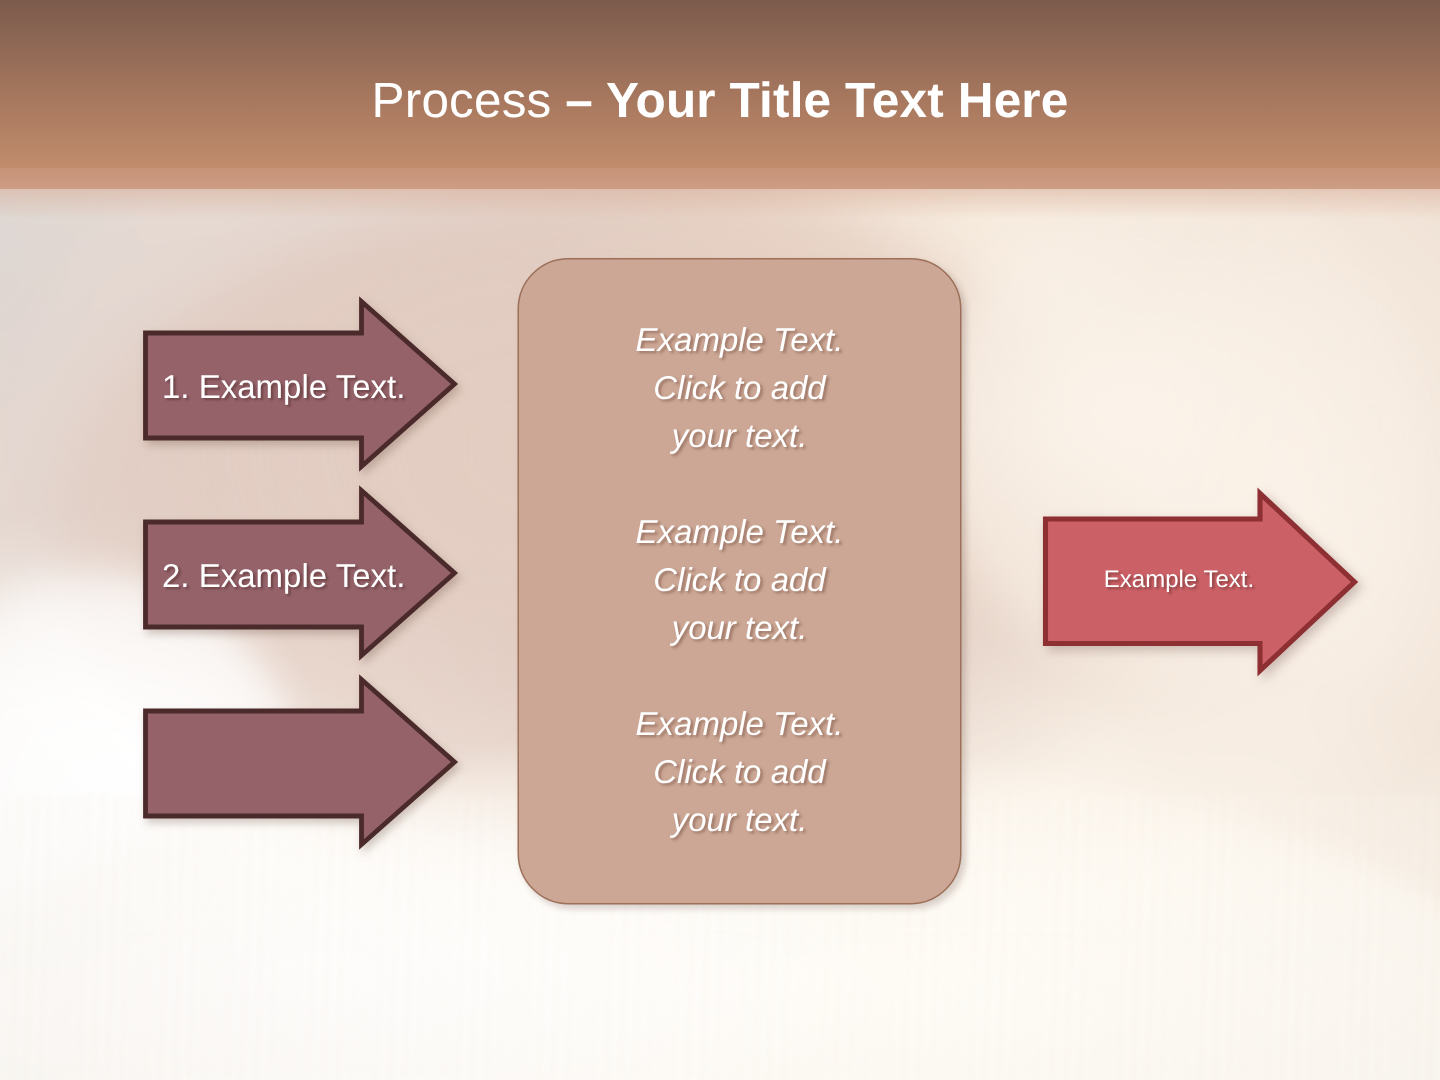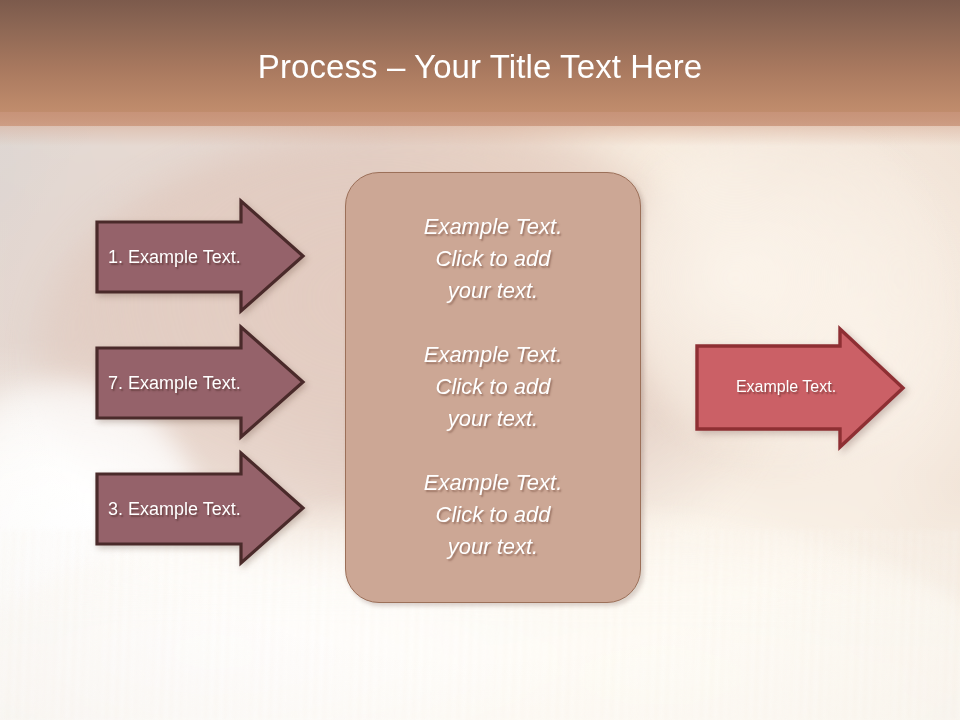--- a/index.html
+++ b/index.html
@@ -119,37 +119,37 @@
     top: 47px;
     width: 960px;
     text-align: center;
     color: #ffffff;
     font-size: 33px;
     line-height: 40px;
     letter-spacing: 0.1px;
     white-space: pre;
   }
   .title-text .strong { font-weight: normal; }
-  .title-text .light  { font-weight: normal; }
+  .title-text .light  { font-weight: bold; }
 
   
   .arrow {
     position: absolute;
     display: block;
     overflow: visible;
   }
   .arrow .arrow-shape {
     stroke-linejoin: miter;
   }
   .arrow-label {
     position: absolute;
     display: flex;
     align-items: center;
     color: #ffffff;
-    font-size: 18px;
+    font-size: 22px;
     line-height: 21px;
     white-space: nowrap;
     text-shadow: 1.5px 1.5px 1.6px rgba(60,30,25,0.45);
   }
 
   .arrow-left-1 { left: 88px; top: 192px;  width: 224px; height: 128px; }
   .arrow-left-2 { left: 88px; top: 318px;  width: 224px; height: 128px; }
   .arrow-left-3 { left: 88px; top: 444px;  width: 224px; height: 128px; }
 
   .lbl-left-1 { left: 108px; top: 222px; width: 140px; height: 70px; }
@@ -221,26 +221,25 @@
   <div class="title-text"><span class="strong">Process</span><span class="light"> – Your Title Text Here</span></div>
 
   <svg class="arrow arrow-left-1" viewBox="0 0 224 128">
     <polygon class="arrow-shape" points="9,30 153,30 153,9 215,64 153,119 153,100 9,100" fill="#95626a" stroke="#4a2a2a" stroke-width="3.2" style="filter: drop-shadow(2.5px 3px 3px rgba(90,60,48,0.28));"></polygon>
   </svg>
   <div class="arrow-label lbl-left-1">1. Example Text.</div>
 
   <svg class="arrow arrow-left-2" viewBox="0 0 224 128">
     <polygon class="arrow-shape" points="9,30 153,30 153,9 215,64 153,119 153,100 9,100" fill="#95626a" stroke="#4a2a2a" stroke-width="3.2" style="filter: drop-shadow(2.5px 3px 3px rgba(90,60,48,0.28));"></polygon>
   </svg>
-  <div class="arrow-label lbl-left-2">7. Example Text.</div>
+  <div class="arrow-label lbl-left-2">2. Example Text.</div>
 
   <svg class="arrow arrow-left-3" viewBox="0 0 224 128">
     <polygon class="arrow-shape" points="9,30 153,30 153,9 215,64 153,119 153,100 9,100" fill="#95626a" stroke="#4a2a2a" stroke-width="3.2" style="filter: drop-shadow(2.5px 3px 3px rgba(90,60,48,0.28));"></polygon>
   </svg>
-  <div class="arrow-label lbl-left-3">3. Example Text.</div>
 
   <div class="center-box">
     <div class="center-box-inner">
       <div class="box-block">Example Text.
 Click  to add
 your text.</div>
       <div class="box-block">Example Text.
 Click  to add
 your text.</div>
       <div class="box-block">Example Text.

